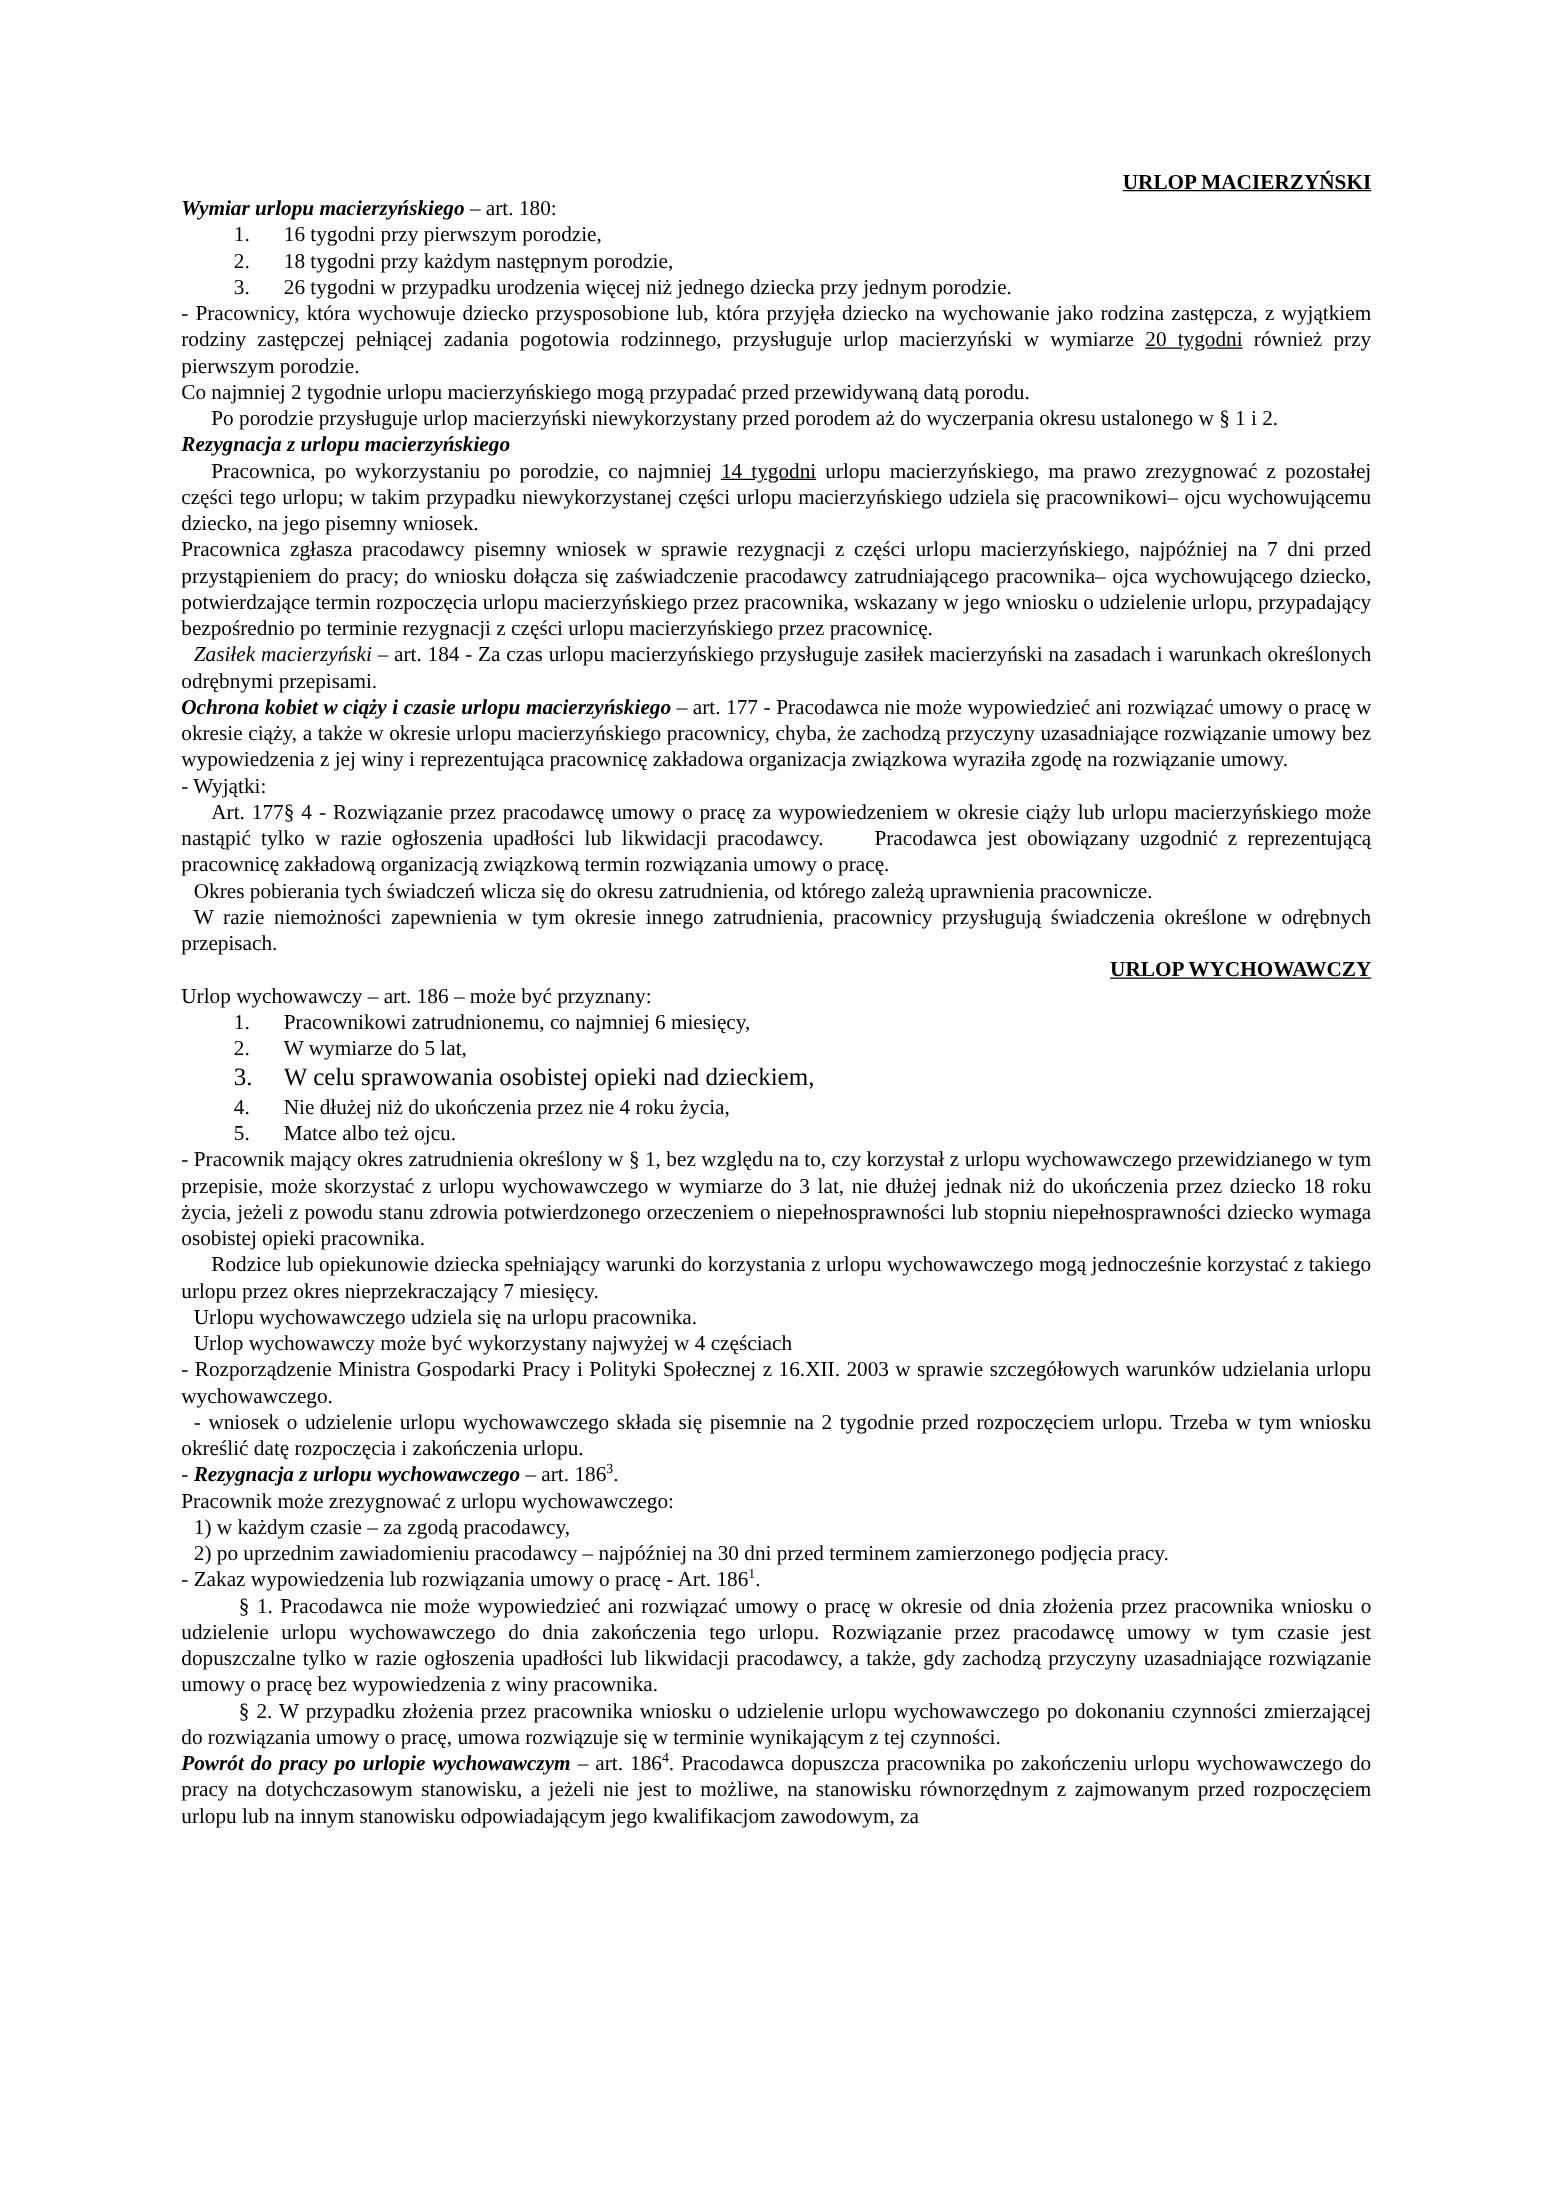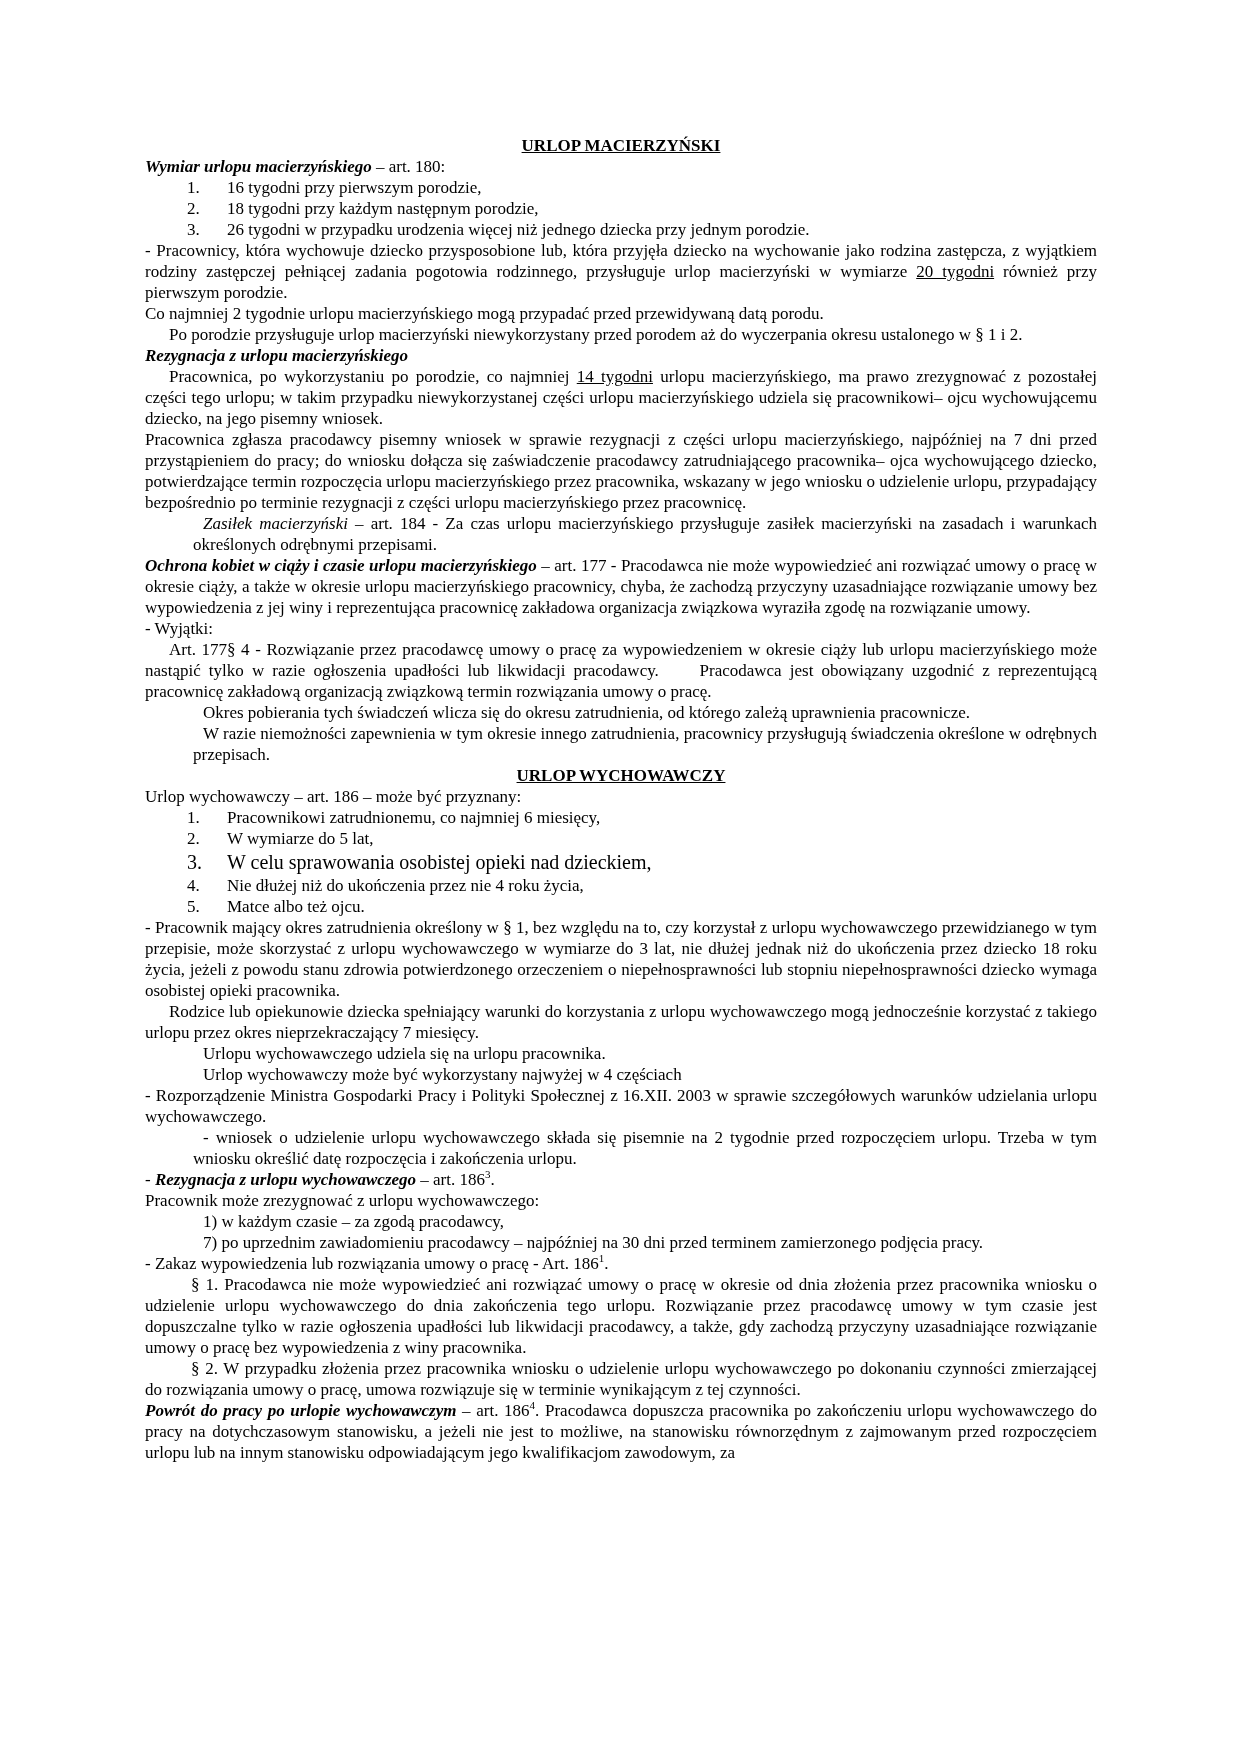--- a/index.html
+++ b/index.html
@@ -17,21 +17,21 @@
     padding: 135px 143px 60px 145px;
     font-family: "Liberation Serif", "DejaVu Serif", serif;
     font-size: 17px;
     line-height: 21px;
     color: #000000;
   }
   .block {
     margin: 0;
     text-align: justify;
   }
-  .h { text-align: center; }
+  .h { text-align: right; }
   .b { font-weight: bold; }
   .i { font-style: italic; font-family: Liberation Serif, serif; }
   .u { text-decoration: underline; }
   sup {
     font-size: 0.65em;
     line-height: 0;
     vertical-align: super;
   }
   .li {
     display: flex;
@@ -41,21 +41,21 @@
     flex: 0 0 40px;
     margin-left: 42px;
   }
   .li .li-text {
     flex: 1 1 auto;
   }
   .li.large {
     font-size: 20px;
     line-height: 26px;
   }
-  .ind1 { text-indent: 10px; margin-left: 48px; }
+  .ind1 { text-indent: 10px; }
   .ind2 { text-indent: 24px; }
   .ind3 { text-indent: 46px; }
 </style>
 </head>
 <body>
 
 <div class="page">
   <div>
       <div class="block h"><span class="b u">URLOP MACIERZYŃSKI</span></div>
       <div class="block p"><span class="b i">Wymiar urlopu macierzyńskiego</span><span> – art. 180:</span></div>
@@ -107,19 +107,19 @@
       </div>
       <div class="block p"><span>- Pracownik mający okres zatrudnienia określony w § 1, bez względu na to, czy korzystał z urlopu wychowawczego przewidzianego w tym przepisie, może skorzystać z urlopu wychowawczego w wymiarze do 3 lat, nie dłużej jednak niż do ukończenia przez dziecko 18 roku życia, jeżeli z powodu stanu zdrowia potwierdzonego orzeczeniem o niepełnosprawności lub stopniu niepełnosprawności dziecko wymaga osobistej opieki pracownika.</span></div>
       <div class="block p ind2"><span>Rodzice lub opiekunowie dziecka spełniający warunki do korzystania z urlopu wychowawczego mogą jednocześnie korzystać z takiego urlopu przez okres nieprzekraczający 7 miesięcy.</span></div>
       <div class="block p ind1"><span>Urlopu wychowawczego udziela się na urlopu pracownika.</span></div>
       <div class="block p ind1"><span>Urlop wychowawczy może być wykorzystany najwyżej w 4 częściach</span></div>
       <div class="block p"><span>- Rozporządzenie Ministra Gospodarki Pracy i Polityki Społecznej z 16.XII. 2003 w sprawie szczegółowych warunków udzielania urlopu wychowawczego.</span></div>
       <div class="block p ind1"><span>- wniosek o udzielenie urlopu wychowawczego składa się pisemnie na 2 tygodnie przed rozpoczęciem urlopu. Trzeba w tym wniosku określić datę rozpoczęcia i zakończenia urlopu.</span></div>
       <div class="block p"><span>- </span><span class="b i">Rezygnacja z urlopu wychowawczego</span><span> – art. 186</span><sup>3</sup><span>.</span></div>
       <div class="block p"><span>Pracownik może zrezygnować z urlopu wychowawczego:</span></div>
       <div class="block p ind1"><span>1) w każdym czasie – za zgodą pracodawcy,</span></div>
-      <div class="block p ind1"><span>7) po uprzednim zawiadomieniu pracodawcy – najpóźniej na 30 dni przed terminem zamierzonego podjęcia pracy.</span></div>
+      <div class="block p ind1"><span>2) po uprzednim zawiadomieniu pracodawcy – najpóźniej na 30 dni przed terminem zamierzonego podjęcia pracy.</span></div>
       <div class="block p"><span>- Zakaz wypowiedzenia lub rozwiązania umowy o pracę - Art. 186</span><sup>1</sup><span>.</span></div>
       <div class="block p ind3"><span>§ 1. Pracodawca nie może wypowiedzieć ani rozwiązać umowy o pracę w okresie od dnia złożenia przez pracownika wniosku o udzielenie urlopu wychowawczego do dnia zakończenia tego urlopu. Rozwiązanie przez pracodawcę umowy w tym czasie jest dopuszczalne tylko w razie ogłoszenia upadłości lub likwidacji pracodawcy, a także, gdy zachodzą przyczyny uzasadniające rozwiązanie umowy o pracę bez wypowiedzenia z winy pracownika.</span></div>
       <div class="block p ind3"><span>§ 2. W przypadku złożenia przez pracownika wniosku o udzielenie urlopu wychowawczego po dokonaniu czynności zmierzającej do rozwiązania umowy o pracę, umowa rozwiązuje się w terminie wynikającym z tej czynności.</span></div>
       <div class="block p"><span class="b i">Powrót do pracy po urlopie wychowawczym</span><span> – art. 186</span><sup>4</sup><span>. Pracodawca dopuszcza pracownika po zakończeniu urlopu wychowawczego do pracy na dotychczasowym stanowisku, a jeżeli nie jest to możliwe, na stanowisku równorzędnym z zajmowanym przed rozpoczęciem urlopu lub na innym stanowisku odpowiadającym jego kwalifikacjom zawodowym, za</span></div>
     </div>
 </div>
 
 </body></html>

